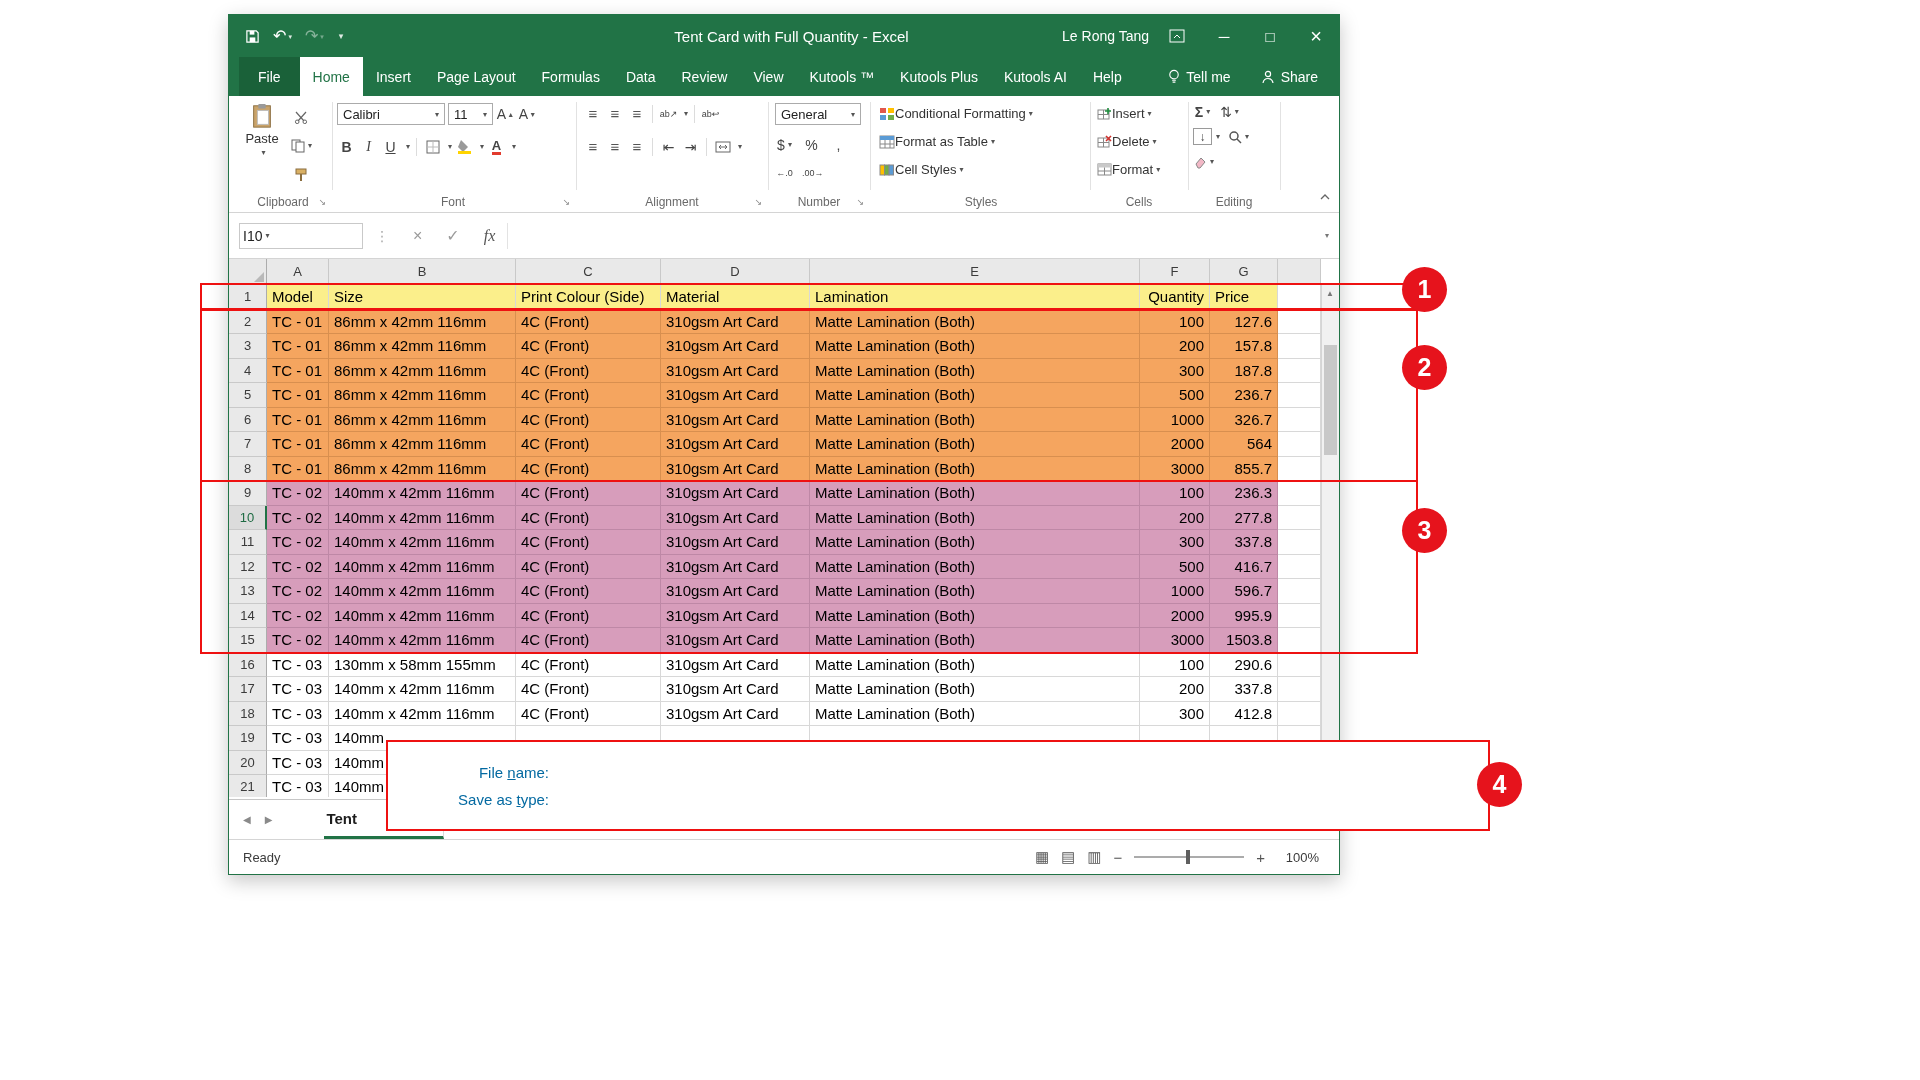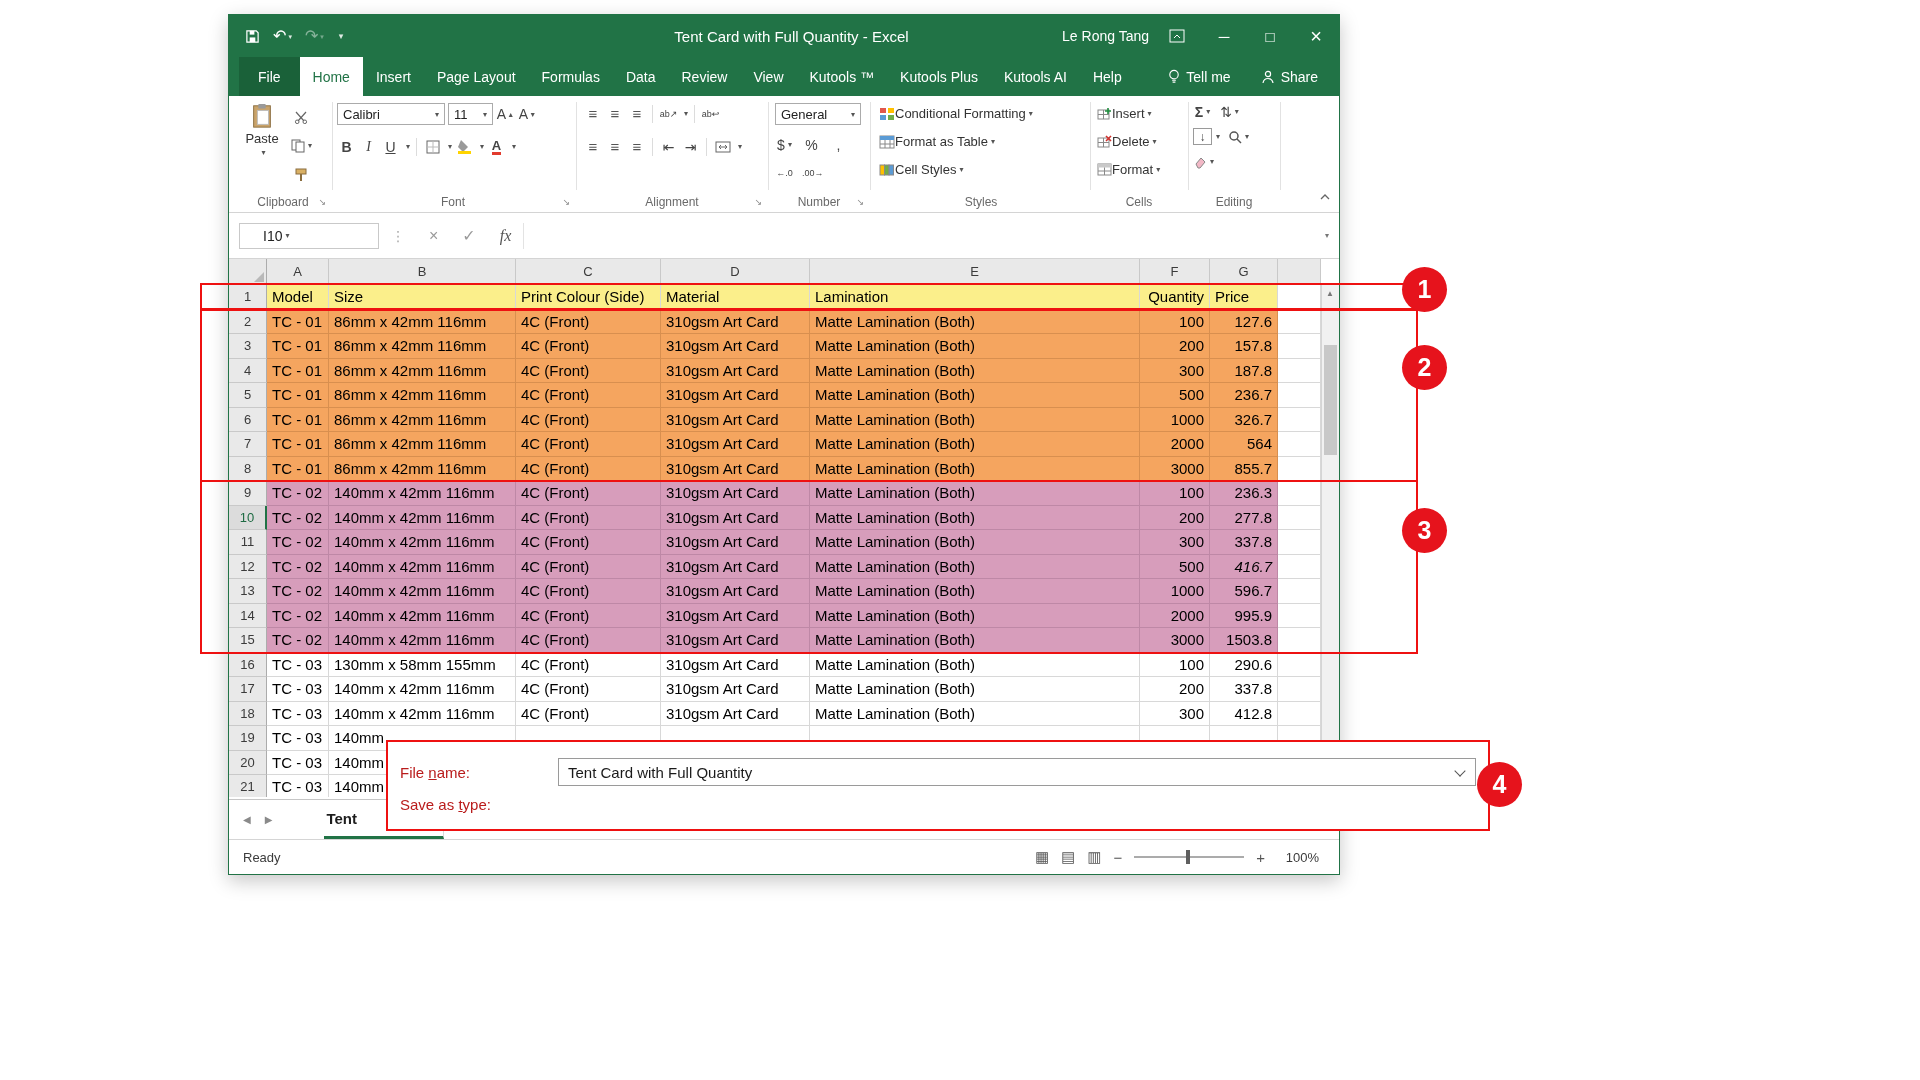--- a/index.html
+++ b/index.html
@@ -51,21 +51,21 @@
   .lcol{position:absolute;left:4px;top:5px;display:flex;flex-direction:column;gap:3px}
   .lbtn{display:flex;align-items:center;font-size:13px;color:#333;height:25px;white-space:nowrap}
   .ecol{position:absolute;left:2px;top:5px;display:flex;flex-direction:column;gap:4px}
   .erow{display:flex;align-items:center;gap:8px}
   .boxed{border:1px solid #9a9a9a;width:18px;height:17px;font-size:12px}
   .collapse{position:absolute;right:9px;bottom:8px}
   .aln{font-size:15px;color:#555;letter-spacing:-1px}
 
   
   .fbar{position:relative;height:46px;background:#fff;border-bottom:1px solid #d4d4d4;display:flex;align-items:center;padding:8px 10px}
-  .namebox{width:140px;height:26px;border:1px solid #c9c9c9;display:flex;align-items:center;justify-content:flex-start;padding:0 23px;font-size:14px;color:#222}
+  .namebox{width:124px;height:26px;border:1px solid #c9c9c9;display:flex;align-items:center;justify-content:flex-start;padding:0 3px;font-size:14px;color:#222}
   .fdots{color:#aaa;font-size:14px;margin:0 12px}
   .fbtn{color:#9a9a9a;font-size:16px;margin:0 12px}
   .fbtn.fx{font-family:"Liberation Serif",serif;font-style:italic;color:#555;font-size:16px}
   .finput{flex:1;height:26px;border-left:1px solid #e3e3e3;padding:0 8px;font-size:14px;display:flex;align-items:center}
   .fexp{margin-left:6px;color:#777}
 
   
   .grid{position:absolute;left:0;top:244px;right:0;bottom:77px;background:#fff;overflow:hidden}
   .ghead{display:flex;height:26px}
   .corner{width:38px;background:#E9E9E9;border-right:1px solid #ACACAC;border-bottom:1px solid #ACACAC;position:relative}
@@ -97,21 +97,21 @@
   .zbtn{font-size:15px;color:#555}
   .ztrack{width:110px;height:2px;background:#ABABAB;position:relative}
   .zhandle{position:absolute;left:52px;top:-6px;width:4px;height:14px;background:#5f5f5f}
   .zlevel{width:42px;text-align:right}
 
   
   .rrect{position:absolute;border:2px solid #EE1111;z-index:25;pointer-events:none}
   .ann{position:absolute;width:45px;height:45px;border-radius:50%;background:#E6131C;color:#fff;font-size:25px;font-weight:bold;display:flex;align-items:center;justify-content:center;z-index:40}
   .savedlg{position:absolute;left:386px;top:740px;width:1104px;height:91px;background:#fff;border:2px solid #EE1111;z-index:30;display:flex;flex-direction:column;justify-content:center;gap:10px;padding:6px 12px;font-size:15px}
   .drow{display:flex;align-items:center}
-  .dlabel{width:158px;padding-right:9px;color:#b91c1c;white-space:nowrap}
+  .dlabel{width:158px;text-align:right;padding-right:9px;color:#0369a1;white-space:nowrap}
   .dinput{flex:1;height:28px;display:flex;align-items:center;padding:0 30px 0 9px;position:relative;font-size:15px;overflow:hidden;white-space:nowrap}
   .dinput.white{background:#fff;border:1px solid #9a9a9a}
   .dinput.blue{background:#D9E9F7;border:1px solid #8FB4D8}
   .chev{position:absolute;right:11px;top:8px;width:8px;height:8px;border-right:1.6px solid #555;border-bottom:1.6px solid #555;transform:rotate(45deg)}
   .ic14{flex:none}
 </style>
 </head>
 <body>
 
 <div class="stage">
@@ -573,21 +573,21 @@
             <div class="cell spare" style="width: 43px;"></div>
           </div>
           <div class="grow hl-pink">
             <div class="row-h">12</div>
             <div class="cell" style="width: 62px;">TC - 02</div>
             <div class="cell" style="width: 187px;">140mm x 42mm 116mm</div>
             <div class="cell" style="width: 145px;">4C (Front)</div>
             <div class="cell" style="width: 149px;">310gsm Art Card</div>
             <div class="cell" style="width: 330px;">Matte Lamination (Both)</div>
             <div class="cell num" style="width: 70px;">500</div>
-            <div class="cell num" style="width: 68px; font-style: italic;">416.7</div>
+            <div class="cell num" style="width: 68px;">416.7</div>
             <div class="cell spare" style="width: 43px;"></div>
           </div>
           <div class="grow hl-pink">
             <div class="row-h">13</div>
             <div class="cell" style="width: 62px;">TC - 02</div>
             <div class="cell" style="width: 187px;">140mm x 42mm 116mm</div>
             <div class="cell" style="width: 145px;">4C (Front)</div>
             <div class="cell" style="width: 149px;">310gsm Art Card</div>
             <div class="cell" style="width: 330px;">Matte Lamination (Both)</div>
             <div class="cell num" style="width: 70px;">1000</div>
@@ -715,24 +715,20 @@
 
   </div>
 
   <div class="rrect" style="left:200px;top:283px;width:1218px;height:28px"></div>
   <div class="rrect" style="left:200px;top:308px;width:1218px;height:174px"></div>
   <div class="rrect" style="left:200px;top:480px;width:1218px;height:174px"></div>
 
   <div class="savedlg">
     <div class="drow">
       <label class="dlabel"><span>File </span><u>n</u><span>ame:</span></label>
-      <div class="dinput white">
-        <span>Tent Card with Full Quantity</span>
-        <i class="chev"></i>
-      </div>
     </div>
     <div class="drow">
       <label class="dlabel"><span>Save as </span><u>t</u><span>ype:</span></label>
     </div>
   </div>
 
   <div class="ann" style="left:1402px;top:267px">1</div>
   <div class="ann" style="left:1402px;top:345px">2</div>
   <div class="ann" style="left:1402px;top:508px">3</div>
   <div class="ann" style="left:1477px;top:762px">4</div>

